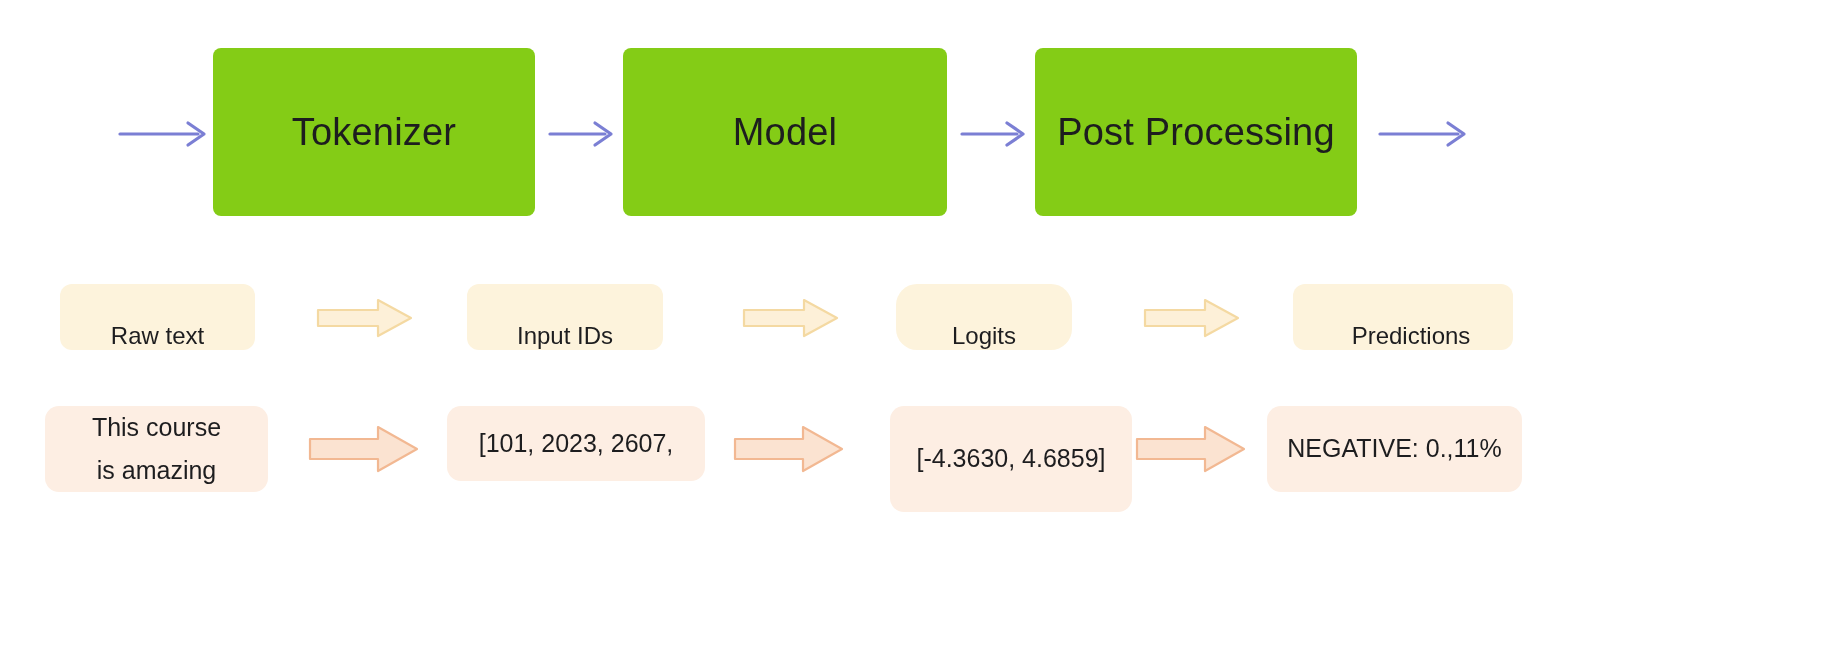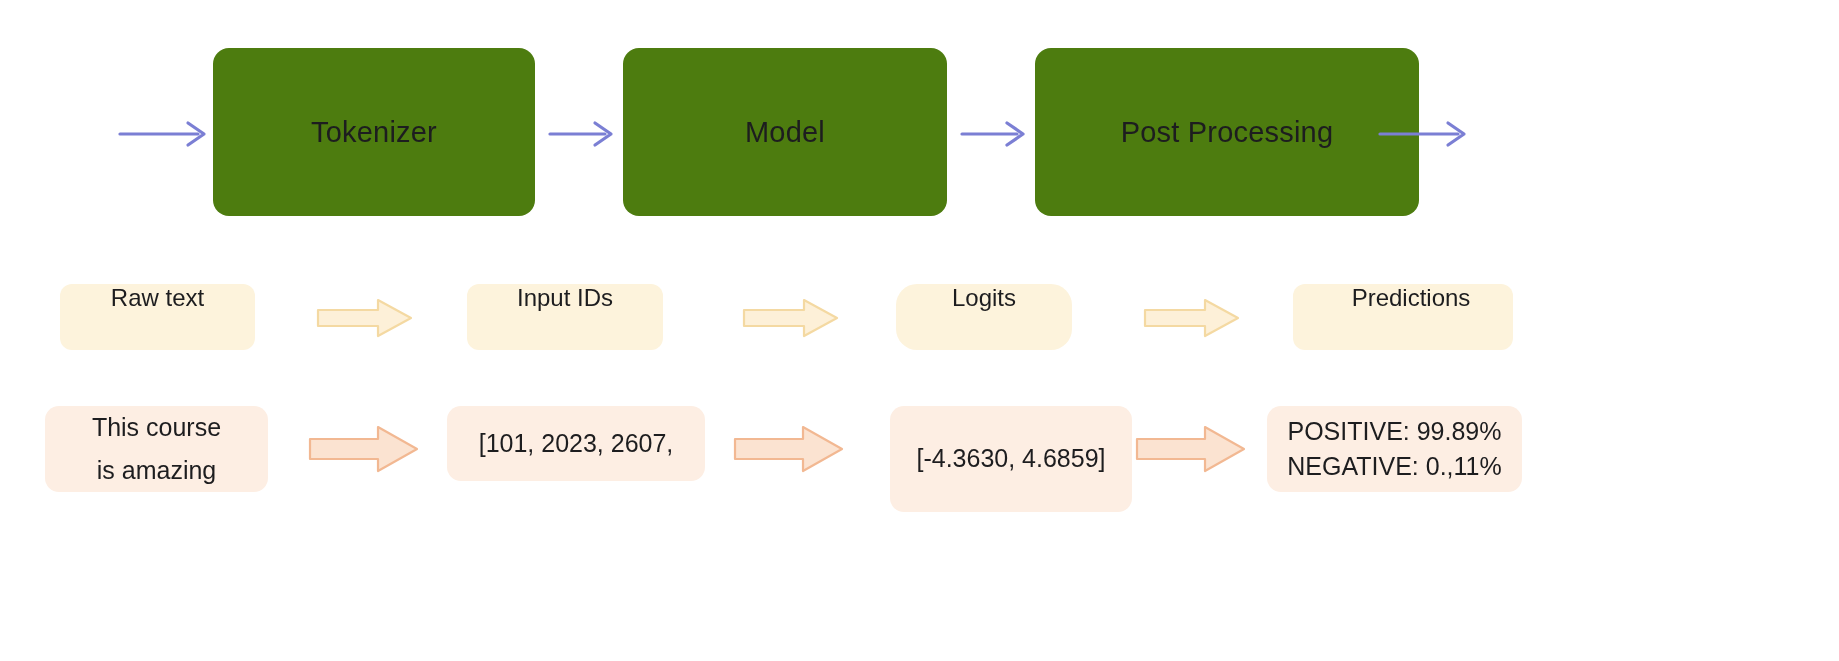--- a/index.html
+++ b/index.html
@@ -20,40 +20,40 @@
     height: 661px;
     background: #ffffff;
   }
 
   
   .stage-box {
     position: absolute;
     display: flex;
     align-items: center;
     justify-content: center;
-    background: #4d7c0f;
-    border-radius: 16px;
-    font-size: 29px;
+    background: #84cc16;
+    border-radius: 8px;
+    font-size: 38px;
     font-weight: 400;
     letter-spacing: 0.2px;
     color: #1d1d1f;
     white-space: nowrap;
   }
 
   
   .line-arrow {
     position: absolute;
     display: block;
   }
 
   
   .label-box {
     position: absolute;
     display: flex;
-    align-items: flex-start;
+    align-items: flex-end;
     justify-content: center;
     background: #fdf3dc;
     border-radius: 12px;
     font-size: 24px;
     color: #1d1d1f;
     white-space: nowrap;
   }
 
   
   .value-box {
@@ -99,21 +99,21 @@
 
   <div class="stage-box" style="left:623px; top:48px; width:324px; height:168px;">
     <span>Model</span>
   </div>
 
   <svg class="line-arrow" style="left:960px; top:118px;" width="72" height="32" viewBox="0 0 72 32">
     <path d="M2 16 H57" stroke="#7b7fd4" stroke-width="3.2" fill="none" stroke-linecap="round"></path>
     <path d="M47 5 L63 16 L47 27" stroke="#7b7fd4" stroke-width="3.2" fill="none" stroke-linecap="round" stroke-linejoin="round"></path>
   </svg>
 
-  <div class="stage-box" style="left:1035px; top:48px; width:384px; height:168px;">
+  <div class="stage-box" style="left:1035px; top:48px; width:322px; height:168px;">
     <span>Post Processing</span>
   </div>
 
   <svg class="line-arrow" style="left:1378px; top:118px;" width="95" height="32" viewBox="0 0 95 32">
     <path d="M2 16 H80" stroke="#7b7fd4" stroke-width="3.2" fill="none" stroke-linecap="round"></path>
     <path d="M70 5 L86 16 L70 27" stroke="#7b7fd4" stroke-width="3.2" fill="none" stroke-linecap="round" stroke-linejoin="round"></path>
   </svg>
 
   <div class="label-box" style="left:60px; top:284px; width:195px; height:66px;">
     <span>Raw text</span>
@@ -162,17 +162,16 @@
 
   <div class="value-box" style="left:890px; top:406px; width:242px; height:106px;">
     <span class="vline">[-4.3630, 4.6859]</span>
   </div>
 
   <svg class="block-arrow" style="left:1135px; top:425px;" width="112" height="48" viewBox="0 0 112 48">
     <path d="M2 14 H70 V2 L109 24 L70 46 V34 H2 Z" fill="#fbe3d1" stroke="#f2b892" stroke-width="2.2" stroke-linejoin="round"></path>
   </svg>
 
   <div class="value-box" style="left:1267px; top:406px; width:255px; height:86px;">
-    <span class="vline">POSITIVE: 99.89%</span>
     <span class="vline">NEGATIVE: 0.,11%</span>
   </div>
 
 </div>
 
 </body></html>

